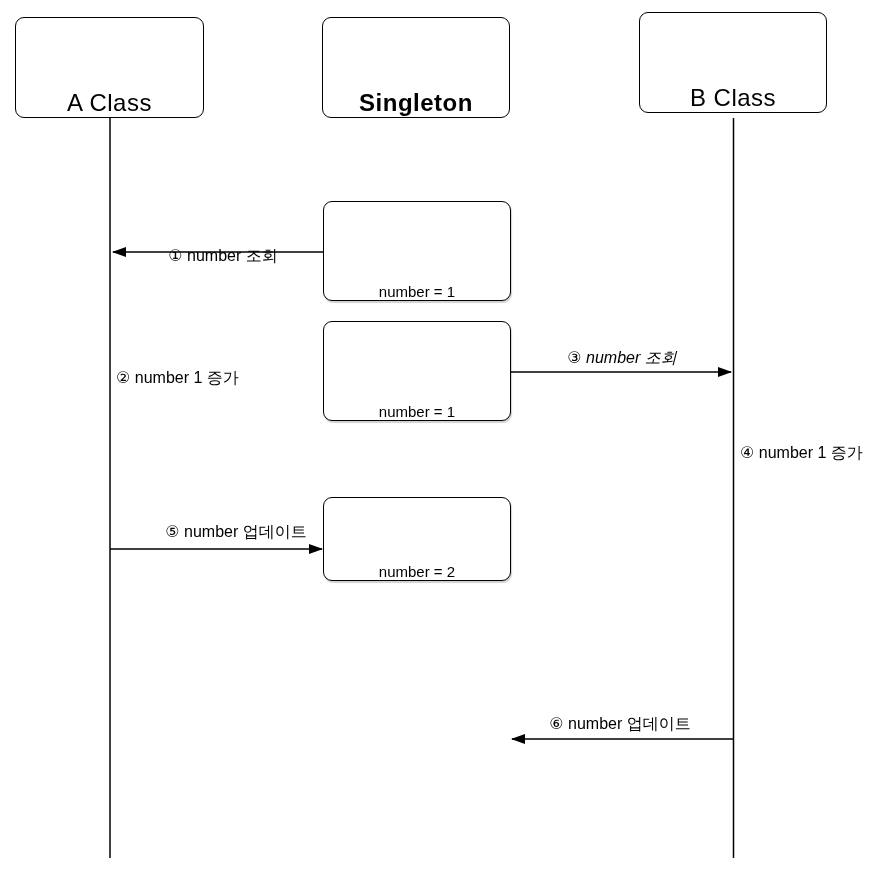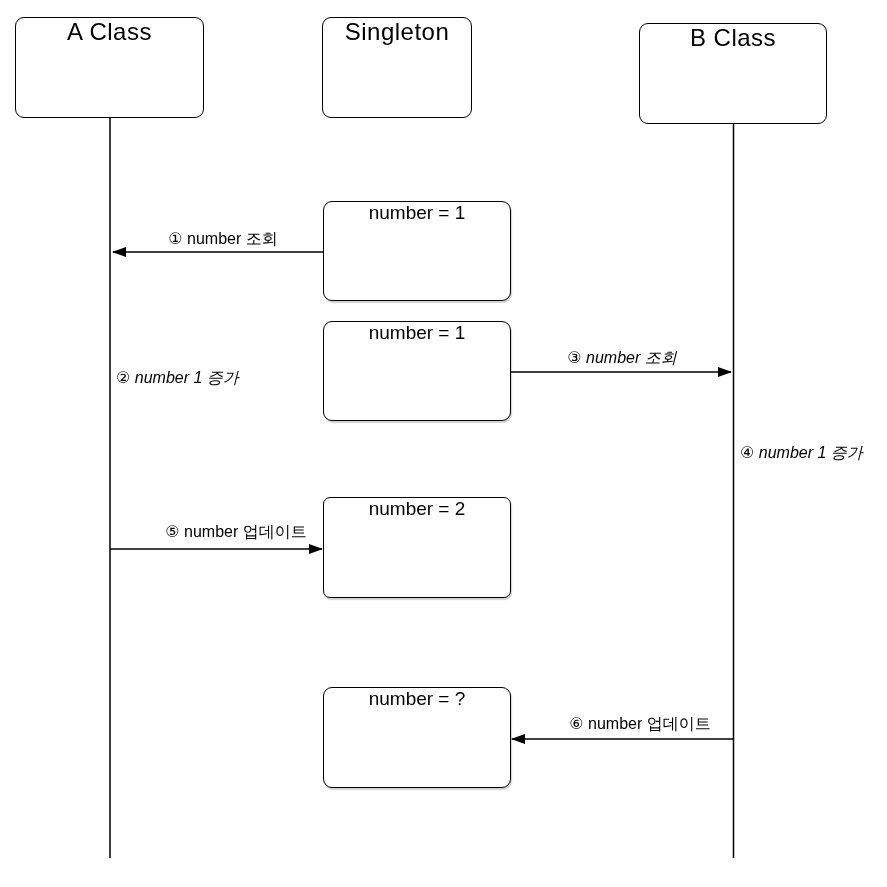--- a/index.html
+++ b/index.html
@@ -23,53 +23,53 @@
     width: 887px;
     height: 887px;
   }
   .box {
     position: absolute;
     box-sizing: border-box;
     border: 1.5px solid #000000;
     border-radius: 9px;
     background: #ffffff;
     display: flex;
-    align-items: flex-start;
+    align-items: flex-end;
     justify-content: center;
     text-align: center;
   }
   .actor-box {
     font-size: 24px;
     letter-spacing: 0.5px;
   }
   .state-box {
-    font-size: 19px;
+    font-size: 15px;
     box-shadow: 1px 2px 1px rgba(0,0,0,0.18);
   }
   .actor-a    { left: 15px;  top: 17px; width: 189px; height: 101px; }
-  .actor-s    { left: 322px; top: 17px; width: 150px; height: 101px; }
-  .actor-b    { left: 639px; top: 23px; width: 188px; height: 101px; }
+  .actor-s    { left: 322px; top: 17px; width: 188px; height: 101px; font-weight: bold; }
+  .actor-b    { left: 639px; top: 12px; width: 188px; height: 101px; }
   .state-1    { left: 323px; top: 201px; width: 188px; height: 100px; }
   .state-2    { left: 323px; top: 321px; width: 188px; height: 100px; }
-  .state-3    { left: 323px; top: 497px; width: 188px; height: 101px; border-radius: 7px; }
+  .state-3    { left: 323px; top: 497px; width: 188px; height: 84px; }
   .state-4    { left: 323px; top: 687px; width: 188px; height: 101px; }
   .msg-label {
     position: absolute;
     font-size: 16px;
     white-space: nowrap;
     line-height: 1;
   }
   .centered { transform: translate(-50%, -50%); }
-  .v-centered { transform: translateY(-50%); font-style: italic; }
-  .msg-1 { left: 223px; top: 239px; }
+  .v-centered { transform: translateY(-50%); }
+  .msg-1 { left: 223px; top: 256px; }
   .msg-2 { left: 116px; top: 378px; }
   .msg-3 { left: 622px; top: 358px; font-style: italic; }
   .msg-4 { left: 740px; top: 453px; }
   .msg-5 { left: 236px; top: 532px; }
-  .msg-6 { left: 620px; top: 724px; margin-left: 20px; }
+  .msg-6 { left: 620px; top: 724px; }
   .stroke-line {
     stroke: #000000;
     stroke-width: 1.5;
     fill: none;
   }
 </style>
 </head>
 <body>
 
 <div class="canvas">
@@ -102,23 +102,20 @@
 
   <div class="box state-box state-1">
     <span>number = 1</span>
   </div>
   <div class="box state-box state-2">
     <span>number = 1</span>
   </div>
   <div class="box state-box state-3">
     <span>number = 2</span>
   </div>
-  <div class="box state-box state-4">
-    <span>number = ?</span>
-  </div>
 
   <div class="msg-label msg-1 centered">① number 조회</div>
   <div class="msg-label msg-2 v-centered">② number 1 증가</div>
   <div class="msg-label msg-3 centered">③ number 조회</div>
   <div class="msg-label msg-4 v-centered">④ number 1 증가</div>
   <div class="msg-label msg-5 centered">⑤ number 업데이트</div>
   <div class="msg-label msg-6 centered">⑥ number 업데이트</div>
 
 </div>
 

